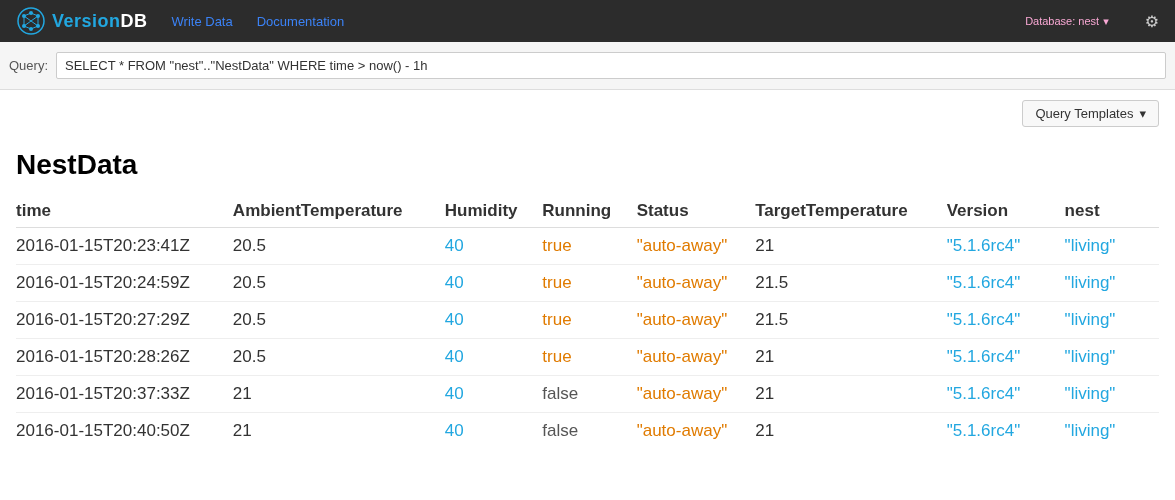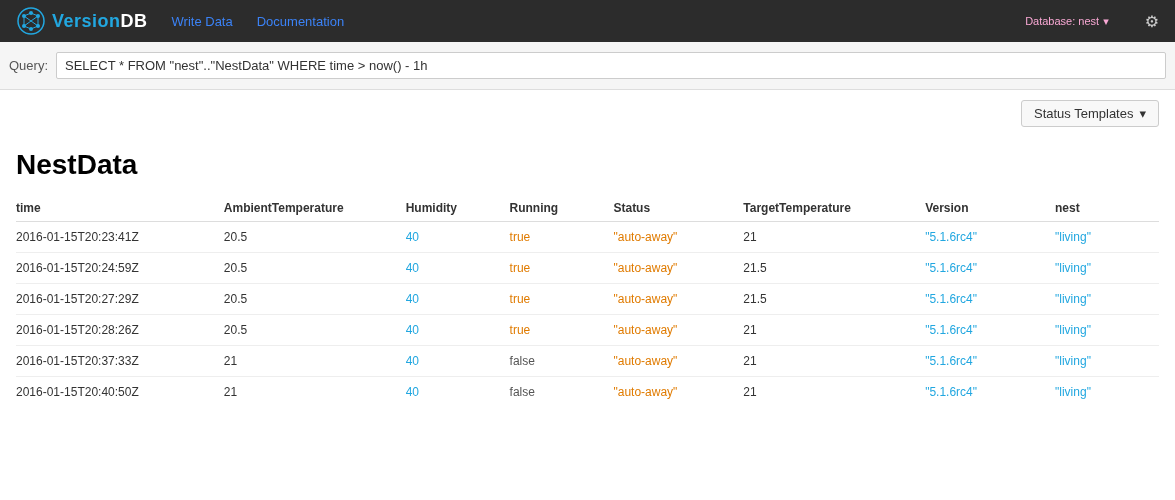--- a/index.html
+++ b/index.html
@@ -109,21 +109,21 @@
       font-size: 28px;
       font-weight: bold;
       color: #000000;
       margin-bottom: 14px;
     }
 
     
     .data-table {
       width: 100%;
       border-collapse: collapse;
-      font-size: 12px;
+      font-size: 17px;
     }
     .data-table th {
       text-align: left;
       padding: 6px 10px 6px 0;
       font-weight: bold;
       color: #333;
       border-bottom: 1px solid #ddd;
       white-space: nowrap;
     }
     .data-table td {
@@ -184,21 +184,21 @@
   <span class="gear-btn">⚙</span>
 </nav>
 
 <div class="query-bar">
   <span class="query-label">Query:</span>
   <input class="query-input" type="text" value="SELECT * FROM &quot;nest&quot;..&quot;NestData&quot; WHERE time &gt; now() - 1h" style="">
 </div>
 
 <div class="query-templates-row">
   <button class="query-templates-btn">
-    <span>Status Templates</span>
+    <span>Query Templates</span>
     <span>▾</span>
   </button>
 </div>
 
 <div class="main-content">
   <h1 class="result-title">NestData</h1>
 
   <table class="data-table">
     <thead>
       <tr>

